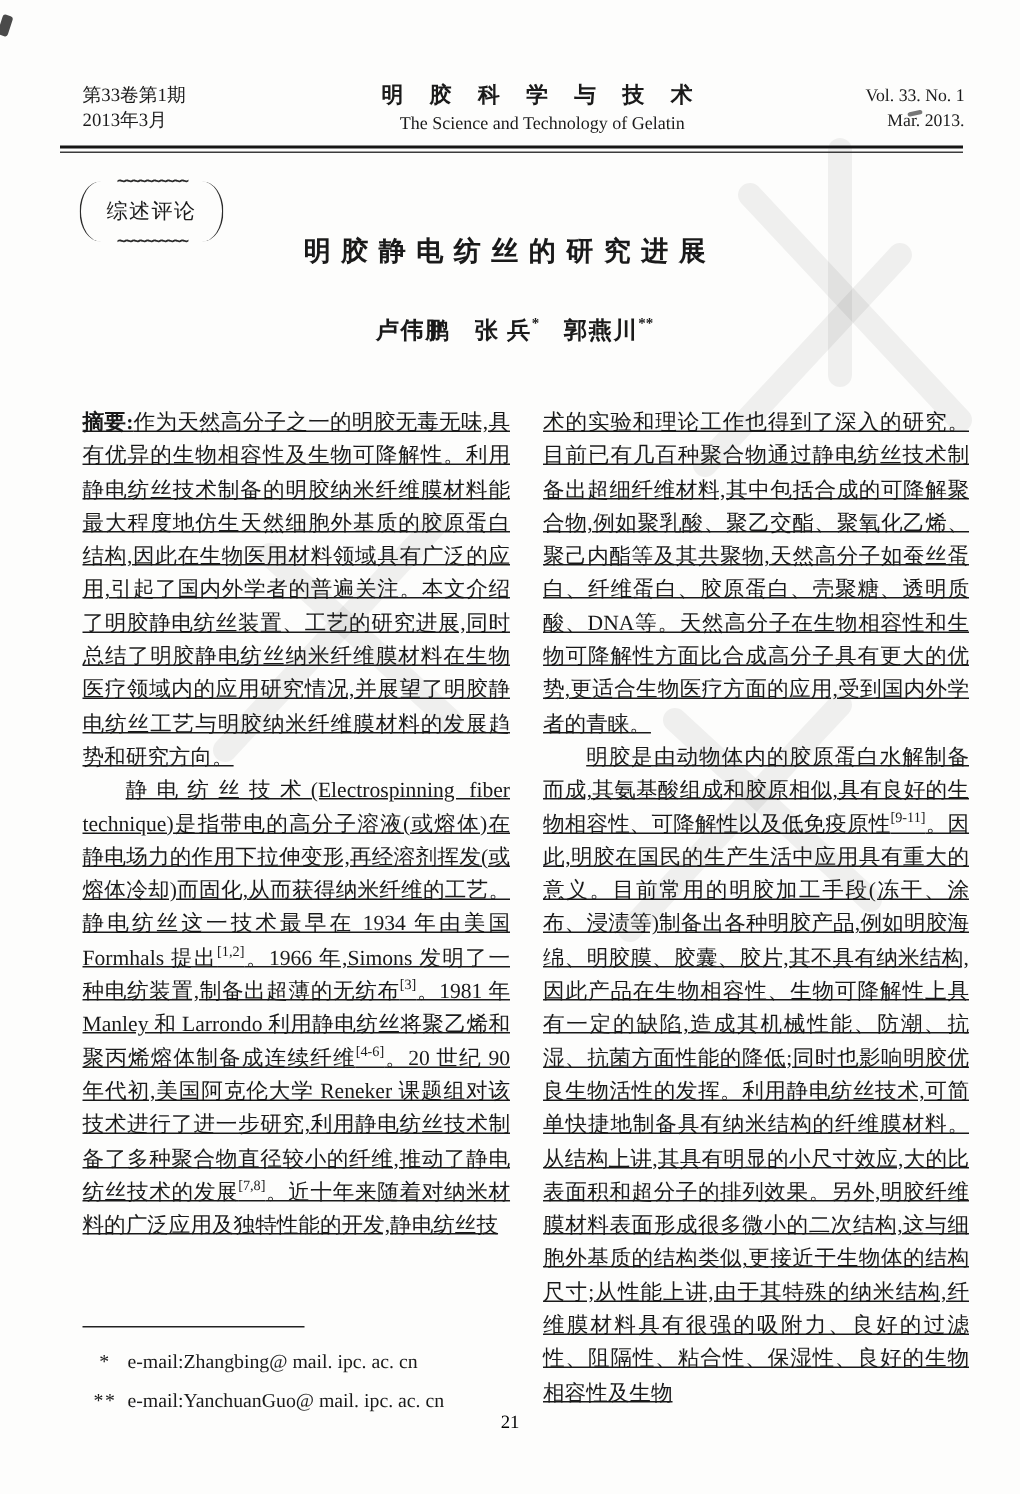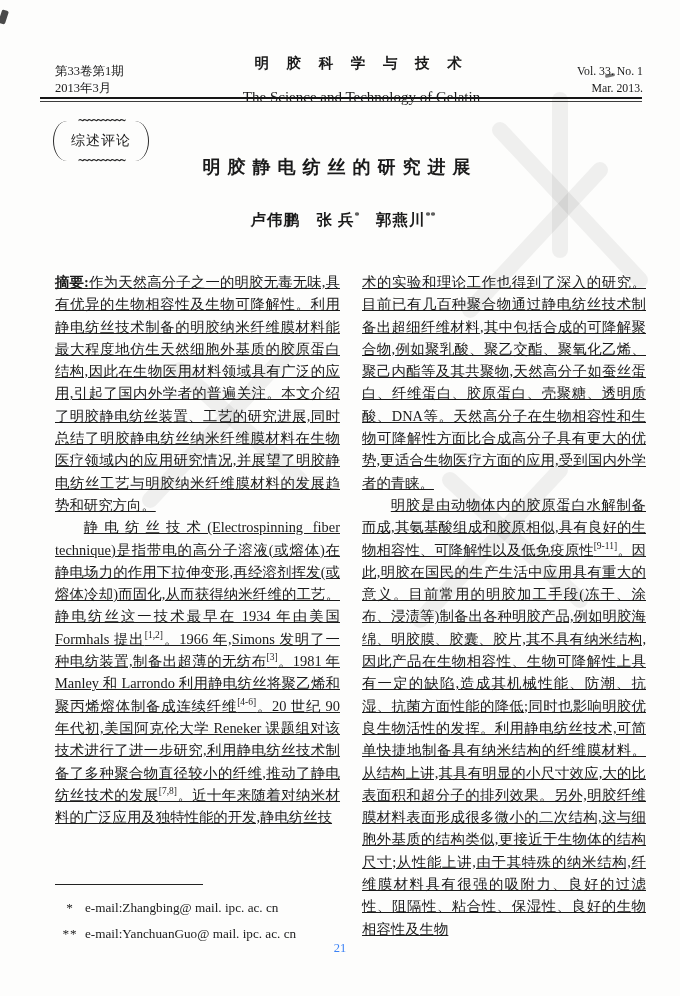--- a/index.html
+++ b/index.html
@@ -7,21 +7,21 @@
   .page {
     position:relative; width:680px; height:996px; margin:0 auto;
     background:#fdfdfc; overflow:hidden; color:#1a1a1a;
     font-family:"Liberation Serif","DejaVu Serif",serif;
   }
   
   .header { position:absolute; top:54px; left:55px; right:37px; display:flex; align-items:center; }
   .header-left { width:120px; font-size:12.5px; line-height:17px; }
   .header-center { flex:1; text-align:center; }
   .header-center .cn { font-size:14.5px; font-weight:bold; letter-spacing:7px; }
-  .header-center .en { font-size:15px; margin-top:16px; }
+  .header-center .en { font-size:12px; margin-top:2px; }
   .header-right { width:95px; text-align:right; font-size:11.8px; line-height:17px; }
   .header-rule { position:absolute; top:97px; left:40px; right:38px; height:5px;
     border-top:2.4px solid #161616; border-bottom:1.2px solid #3c3c3c; }
   
   .badge { position:absolute; top:121px; left:53px; width:96px; height:40px;
     border-left:1.4px solid #2b2b2b; border-right:1.4px solid #2b2b2b;
     border-radius:14px / 20px; display:flex; align-items:center; justify-content:center; }
   .badge .label { font-size:14px; letter-spacing:1px; }
   .badge .squiggle { position:absolute; left:2px; right:2px; text-align:center;
     font-size:11px; font-weight:bold; letter-spacing:-2px; line-height:6px; color:#2b2b2b;
@@ -46,21 +46,21 @@
   .keywords-p { margin-bottom:21px; }
   .indent { text-indent:2em; }
   sup { font-size:9.5px; line-height:0; vertical-align:super; letter-spacing:0; }
   
   .footnotes { position:absolute; top:884px; left:55px; width:300px; font-size:13.2px; }
   .fn-rule { width:148px; border-top:1.6px solid #222; margin-bottom:10px; }
   .fn-row { display:flex; line-height:26px; }
   .fn-marker { width:30px; text-align:center; letter-spacing:1px; }
   .fn-text { flex:1; }
   
-  .pageno { position:absolute; top:941px; left:0; width:100%; text-align:center; font-size:12.5px; color:#3b82f6; }
+  .pageno { position:absolute; top:941px; left:0; width:100%; text-align:center; font-size:12.5px; color:#000000; }
   
   .watermark { position:absolute; inset:0; pointer-events:none; }
   .speck1 { position:absolute; top:10px; left:0; width:7px; height:14px; background:#4a4a4a;
     transform:rotate(18deg); border-radius:2px; }
   .speck2 { position:absolute; top:74px; left:605px; width:10px; height:3px; background:#777;
     transform:rotate(-12deg); border-radius:2px; }
 </style>
 </head>
 <body>
 

